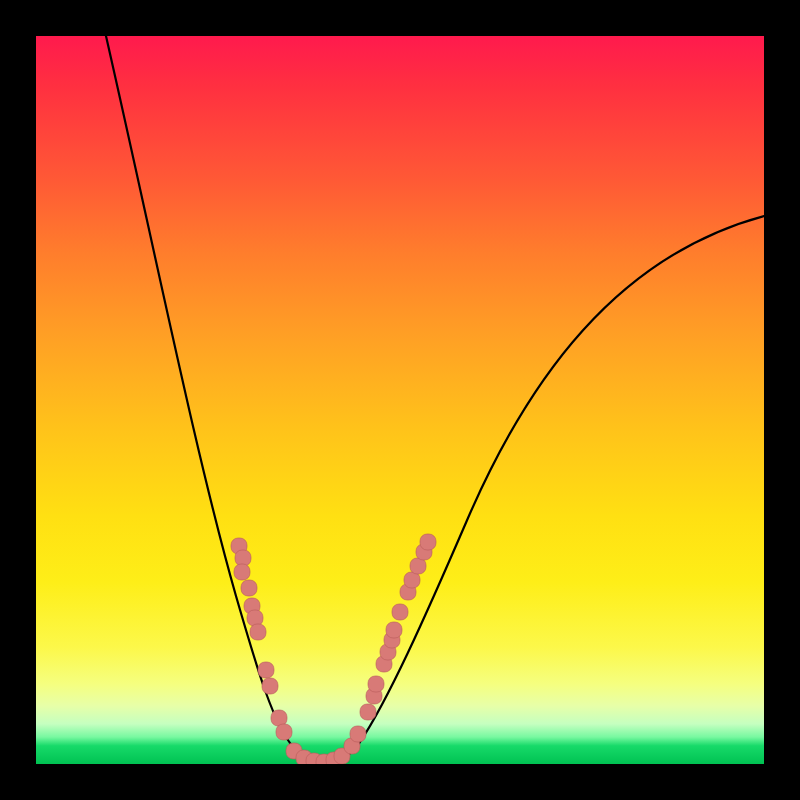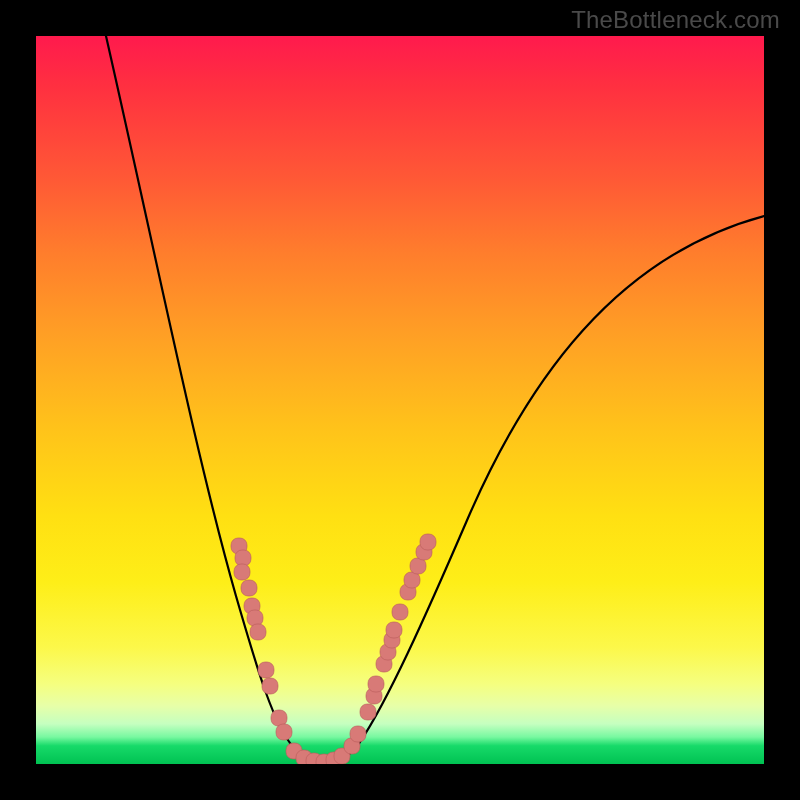--- a/index.html
+++ b/index.html
@@ -73,21 +73,20 @@
     fill: #d87a77;
     stroke: #b85d5a;
     stroke-width: 0.6;
   }
 </style>
 </head>
 <body>
 
 <div class="frame">
 
-  <div class="watermark">TheBottleneck.com</div>
 
   <div class="plot-area">
     <div class="gradient"></div>
 
     <svg class="curve" viewBox="0 0 728 728" preserveAspectRatio="none">
       <path class="stroke-main" d="M70 0 C 120 220, 160 420, 200 560 C 222 636, 238 690, 258 712 C 266 721, 276 726, 290 726 C 304 726, 314 720, 324 706 C 352 664, 388 584, 432 482 C 492 344, 580 220, 728 180"></path>
       <g id="marker-group">
           <rect x="195" y="502" width="16" height="16" rx="7" ry="7" class="marker"></rect>
           <rect x="199" y="514" width="16" height="16" rx="7" ry="7" class="marker"></rect>
           <rect x="198" y="528" width="16" height="16" rx="7" ry="7" class="marker"></rect>

